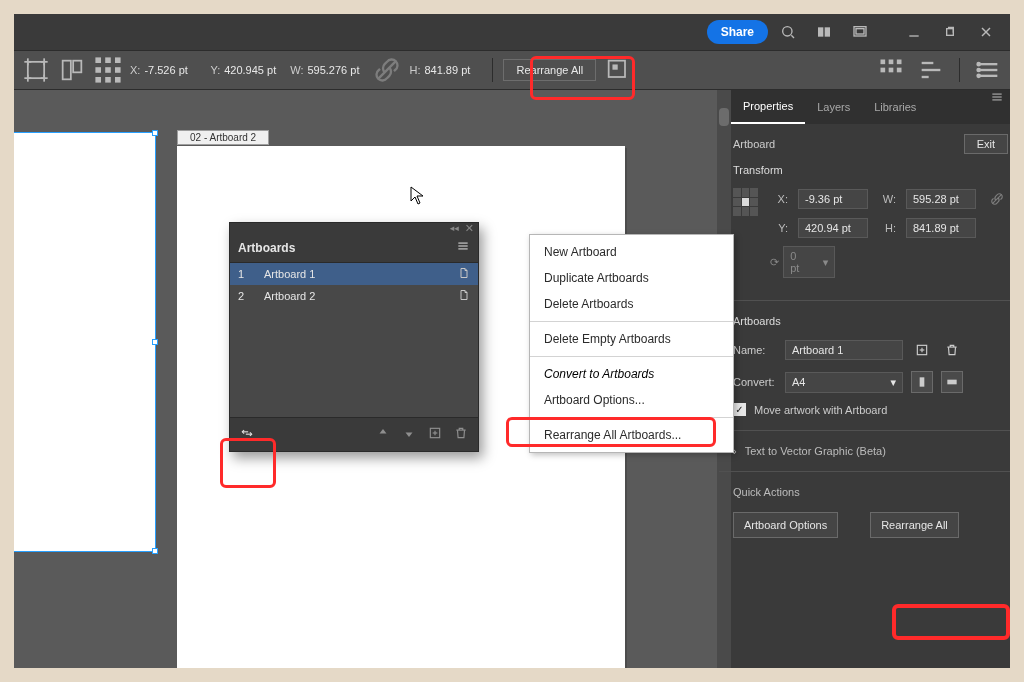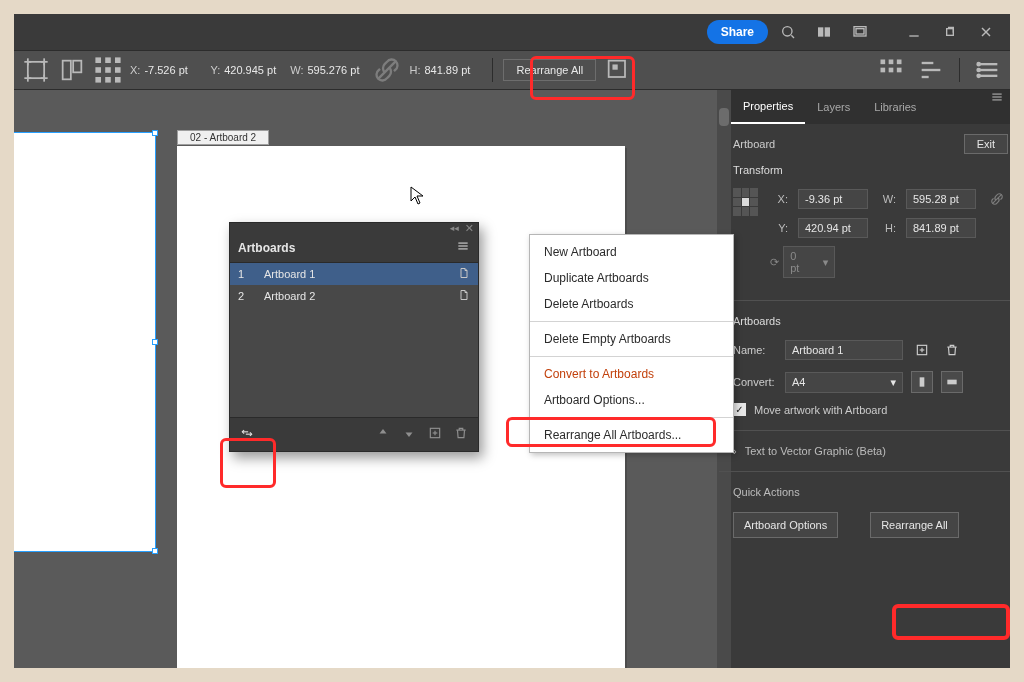--- a/index.html
+++ b/index.html
@@ -74,21 +74,21 @@
     .ap-row.sel { background:#3f5f8a; }
     .ap-idx { width:14px; color:#e6e6e6; }
     .ap-name { flex:1; }
     .ap-footer { height:34px; display:flex; align-items:center; justify-content:flex-end; gap:12px; padding:0 10px; background:#3a3a3a; border-top:1px solid #2a2a2a; color:#8f8f8f; }
     .ap-footer .left { margin-right:auto; }
     .ap-footer svg { width:14px; height:14px; }
 
     
     .ctx-menu { position:absolute; left:495px; top:220px; width:205px; background:#fff; border:1px solid #b6b6b6; box-shadow: 2px 2px 6px rgba(0,0,0,.25); padding:4px 0; font-size:12px; color:#2b2b2b;margin-left:20px; }
     .ctx-item { padding:6px 14px; }
-    .ctx-item.disabled { color:#c2410c; }
+    .ctx-item.disabled { color:#000000;font-style:italic; }
     .ctx-sep { border:none; border-top:1px solid #d3d3d3; margin:4px 0; }
 
     
     .hl { position:absolute; border:3px solid #ff2a2a; border-radius:6px; pointer-events:none; }
     .hl1 { left:516px; top:42px; width:105px; height:44px; }
     .hl2 { left:492px; top:403px; width:210px; height:30px; }
     .hl3 { left:206px; top:424px; width:56px; height:50px; }
     .hl4 { position:absolute; border:4px solid #ff2a2a; border-radius:6px; pointer-events:none; left:878px; top:590px; width:118px; height:36px; }
   </style>
 </head>

